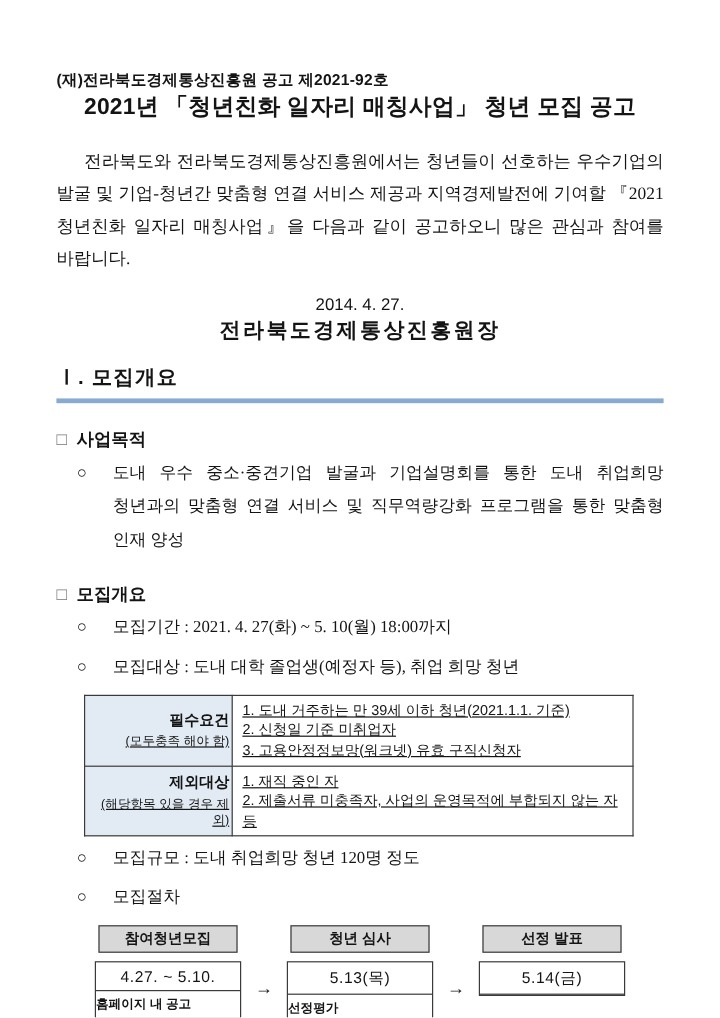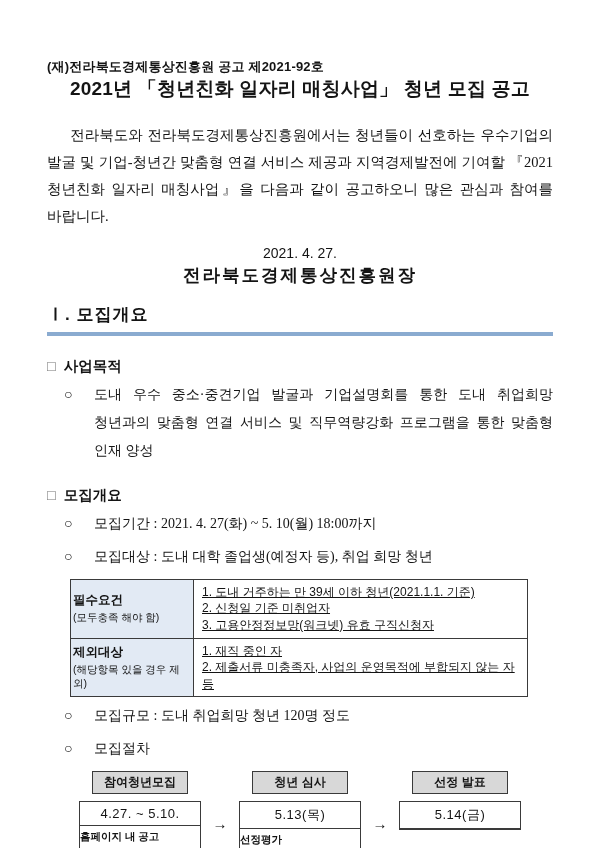--- a/index.html
+++ b/index.html
@@ -50,36 +50,36 @@
 
   .req-table{
     border-collapse:collapse;
     margin:8px 0 0 23px;
     width:458px;
     font-family:"Liberation Sans", sans-serif;
     table-layout:fixed;
   }
   .req-table td{border:1.2px solid #3a3a3a;vertical-align:middle;}
   .req-table .hcell{
-    width:118px;background:#e2eaf4;text-align:left;padding:4px 2px;
+    width:118px;background:#e2eaf4;text-align:right;padding:4px 2px;
   }
   .req-table .hname{font-weight:bold;font-size:12.5px;}
-  .req-table .hsub{font-size:10.5px;margin-top:2px;}
+  .req-table .hsub{font-size:10.5px;margin-top:2px;text-decoration:underline;}
   .req-table .ccell{padding:4px 8px;text-decoration:underline;}
   .req-table .citem{font-size:12px;line-height:16.5px;word-break:keep-all;}
   .row1 .ccell{height:50px;}
   .row2 .ccell{height:38px;}
 
   .flow{
     display:flex;justify-content:center;align-items:flex-start;
     margin-top:8px;gap:0;
   }
   .flow-col{width:122px;}
   .flow-head{
-    margin:0 auto;width:96px;box-sizing:border-box;
+    margin:0 auto;width:116px;box-sizing:border-box;
     background:#d8d8d8;border:1.2px solid #3a3a3a;
     font-family:"Liberation Sans", sans-serif;font-weight:bold;font-size:12px;
     text-align:center;padding:2px 0;
   }
   .flow-box{
     margin-top:7px;border:1.2px solid #3a3a3a;background:#fff;
   }
   .flow-date{
     font-family:"Liberation Sans", sans-serif;font-size:13px;text-align:center;
     padding:4px 0;border-bottom:1px solid #3a3a3a;letter-spacing:.5px;
@@ -97,21 +97,21 @@
 <body>
 
 <div class="page">
 
   <div class="ann-no">(재)전라북도경제통상진흥원 공고 제2021-92호</div>
 
   <div class="doc-title">2021년 「청년친화 일자리 매칭사업」 청년 모집 공고</div>
 
   <p class="intro">전라북도와 전라북도경제통상진흥원에서는 청년들이 선호하는 우수기업의 발굴 및 기업-청년간 맞춤형 연결 서비스 제공과 지역경제발전에 기여할 『2021 청년친화 일자리 매칭사업』을 다음과 같이 공고하오니 많은 관심과 참여를 바랍니다.</p>
 
-  <div class="doc-date">2021. 4. 27.</div>
+  <div class="doc-date">2014. 4. 27.</div>
   <div class="issuer">전라북도경제통상진흥원장</div>
 
   <div class="sec-head">Ⅰ. 모집개요</div>
   <hr class="sec-rule">
 
   <div class="sub-label">
     <span class="sq">□</span><span>사업목적</span>
   </div>
   <div class="bullet-item">
     <span class="circ">○</span>

